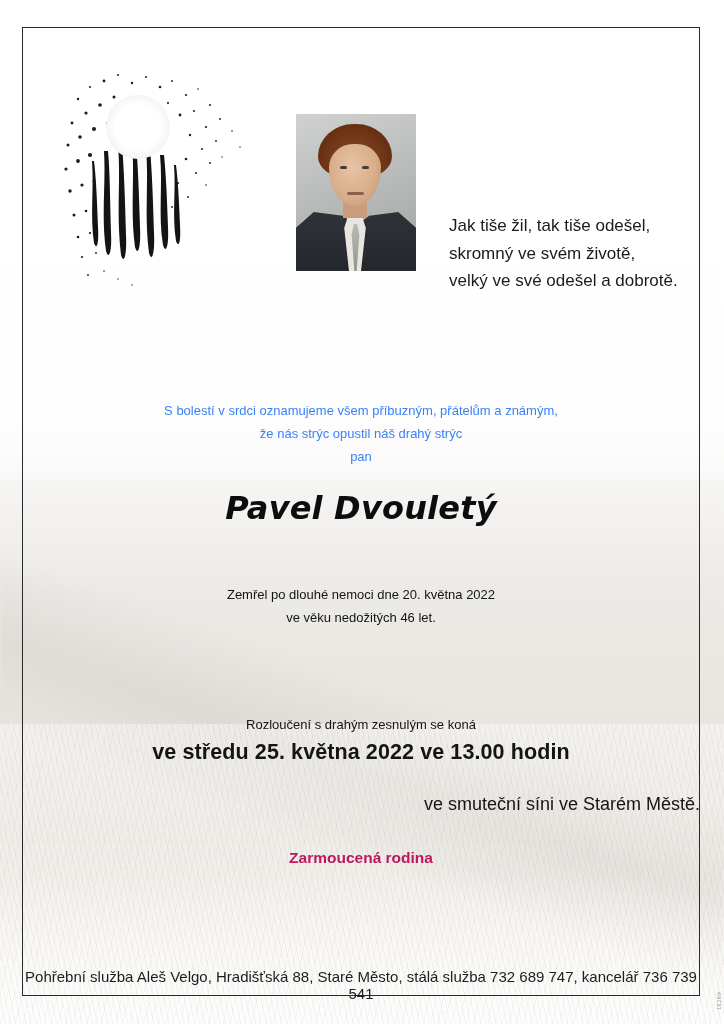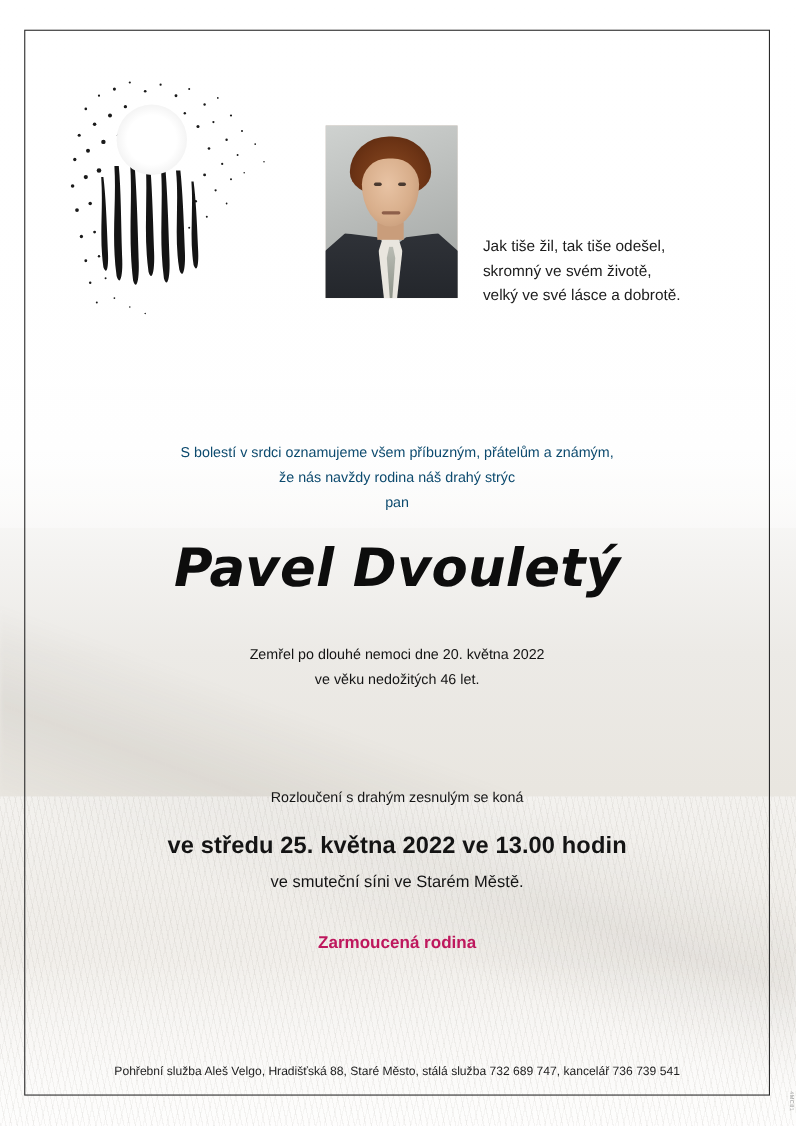--- a/index.html
+++ b/index.html
@@ -171,49 +171,49 @@
     position: absolute;
     left: 54px; top: 110px;
     width: 11px; height: 48px;
     background: linear-gradient(to bottom, #b9bcb4, #8f948a);
     clip-path: polygon(35% 0%, 65% 0%, 85% 22%, 60% 100%, 40% 100%, 15% 22%);
   }
 
   
   .verse {
     position: absolute;
-    left: 417px;
+    left: 427px;
     top: 185px;
     width: 230px;
-    font-size: 14px;
+    font-size: 17px;
     line-height: 1.62;
     color: #1b1b1b;
   }
 
   
   .announce {
     position: absolute;
     left: 0; right: 0;
     top: 372px;
     text-align: center;
     font-size: 13px;
     line-height: 1.78;
-    color: #0c4a6e;
+    color: #3b82f6;
   }
   .announce .pan { display:block; }
 
   .name {
     position: absolute;
     left: 0; right: 0;
     top: 462px;
     text-align: center;
     font-family: "DejaVu Sans", sans-serif;
     font-style: italic;
     font-weight: bold;
-    font-size: 48px;
+    font-size: 32px;
     letter-spacing: .2px;
     color: #0d0d0d;
   }
 
   .death {
     position: absolute;
     left: 0; right: 0;
     top: 556px;
     text-align: center;
     font-size: 13px;
@@ -229,45 +229,46 @@
     color: #141414;
   }
   .farewell .fw-line1 {
     font-size: 13px;
     line-height: 1.8;
   }
   .farewell .fw-line2 {
     font-size: 21.5px;
     font-weight: bold;
     line-height: 1.55;
-    margin-top: 16px;
+    margin-top: 0;
     letter-spacing: .1px;
   }
   .farewell .fw-line3 {
-    font-size: 15px;
+    font-size: 18px;
     line-height: 1.8;
-    margin-top: 2px;
+    margin-top: 18px;
+    text-align: right;
   }
 
   .family {
     position: absolute;
     left: 0; right: 0;
     top: 822px;
     text-align: center;
     font-size: 15.5px;
     font-weight: bold;
     color: #be185d;
   }
 
   .footer {
     position: absolute;
     left: 0; right: 0;
     top: 941px;
     text-align: center;
-    font-size: 11px;
+    font-size: 15px;
     color: #1d1d1d;
   }
 
   .side-code {
     position: absolute;
     right: 2px;
     bottom: 14px;
     font-size: 5px;
     color: #9a9a9a;
     writing-mode: vertical-rl;
@@ -382,26 +383,26 @@
       <div class="hair"></div>
       <div class="face"></div>
       <div class="eye l"></div>
       <div class="eye r"></div>
       <div class="mouth"></div>
     </div>
 
     <div class="verse">
       <div>Jak tiše žil, tak tiše odešel,</div>
       <div>skromný ve svém životě,</div>
-      <div>velký ve své lásce a dobrotě.</div>
+      <div>velký ve své odešel a dobrotě.</div>
     </div>
 
     <div class="announce">
       <div>S bolestí v srdci oznamujeme všem příbuzným, přátelům a známým,</div>
-      <div>že nás navždy rodina náš drahý strýc</div>
+      <div>že nás strýc opustil náš drahý strýc</div>
       <span class="pan">pan</span>
     </div>
 
     <div class="name">Pavel Dvouletý</div>
 
     <div class="death">
       <div>Zemřel po dlouhé nemoci dne 20. května 2022</div>
       <div>ve věku nedožitých 46 let.</div>
     </div>
 

